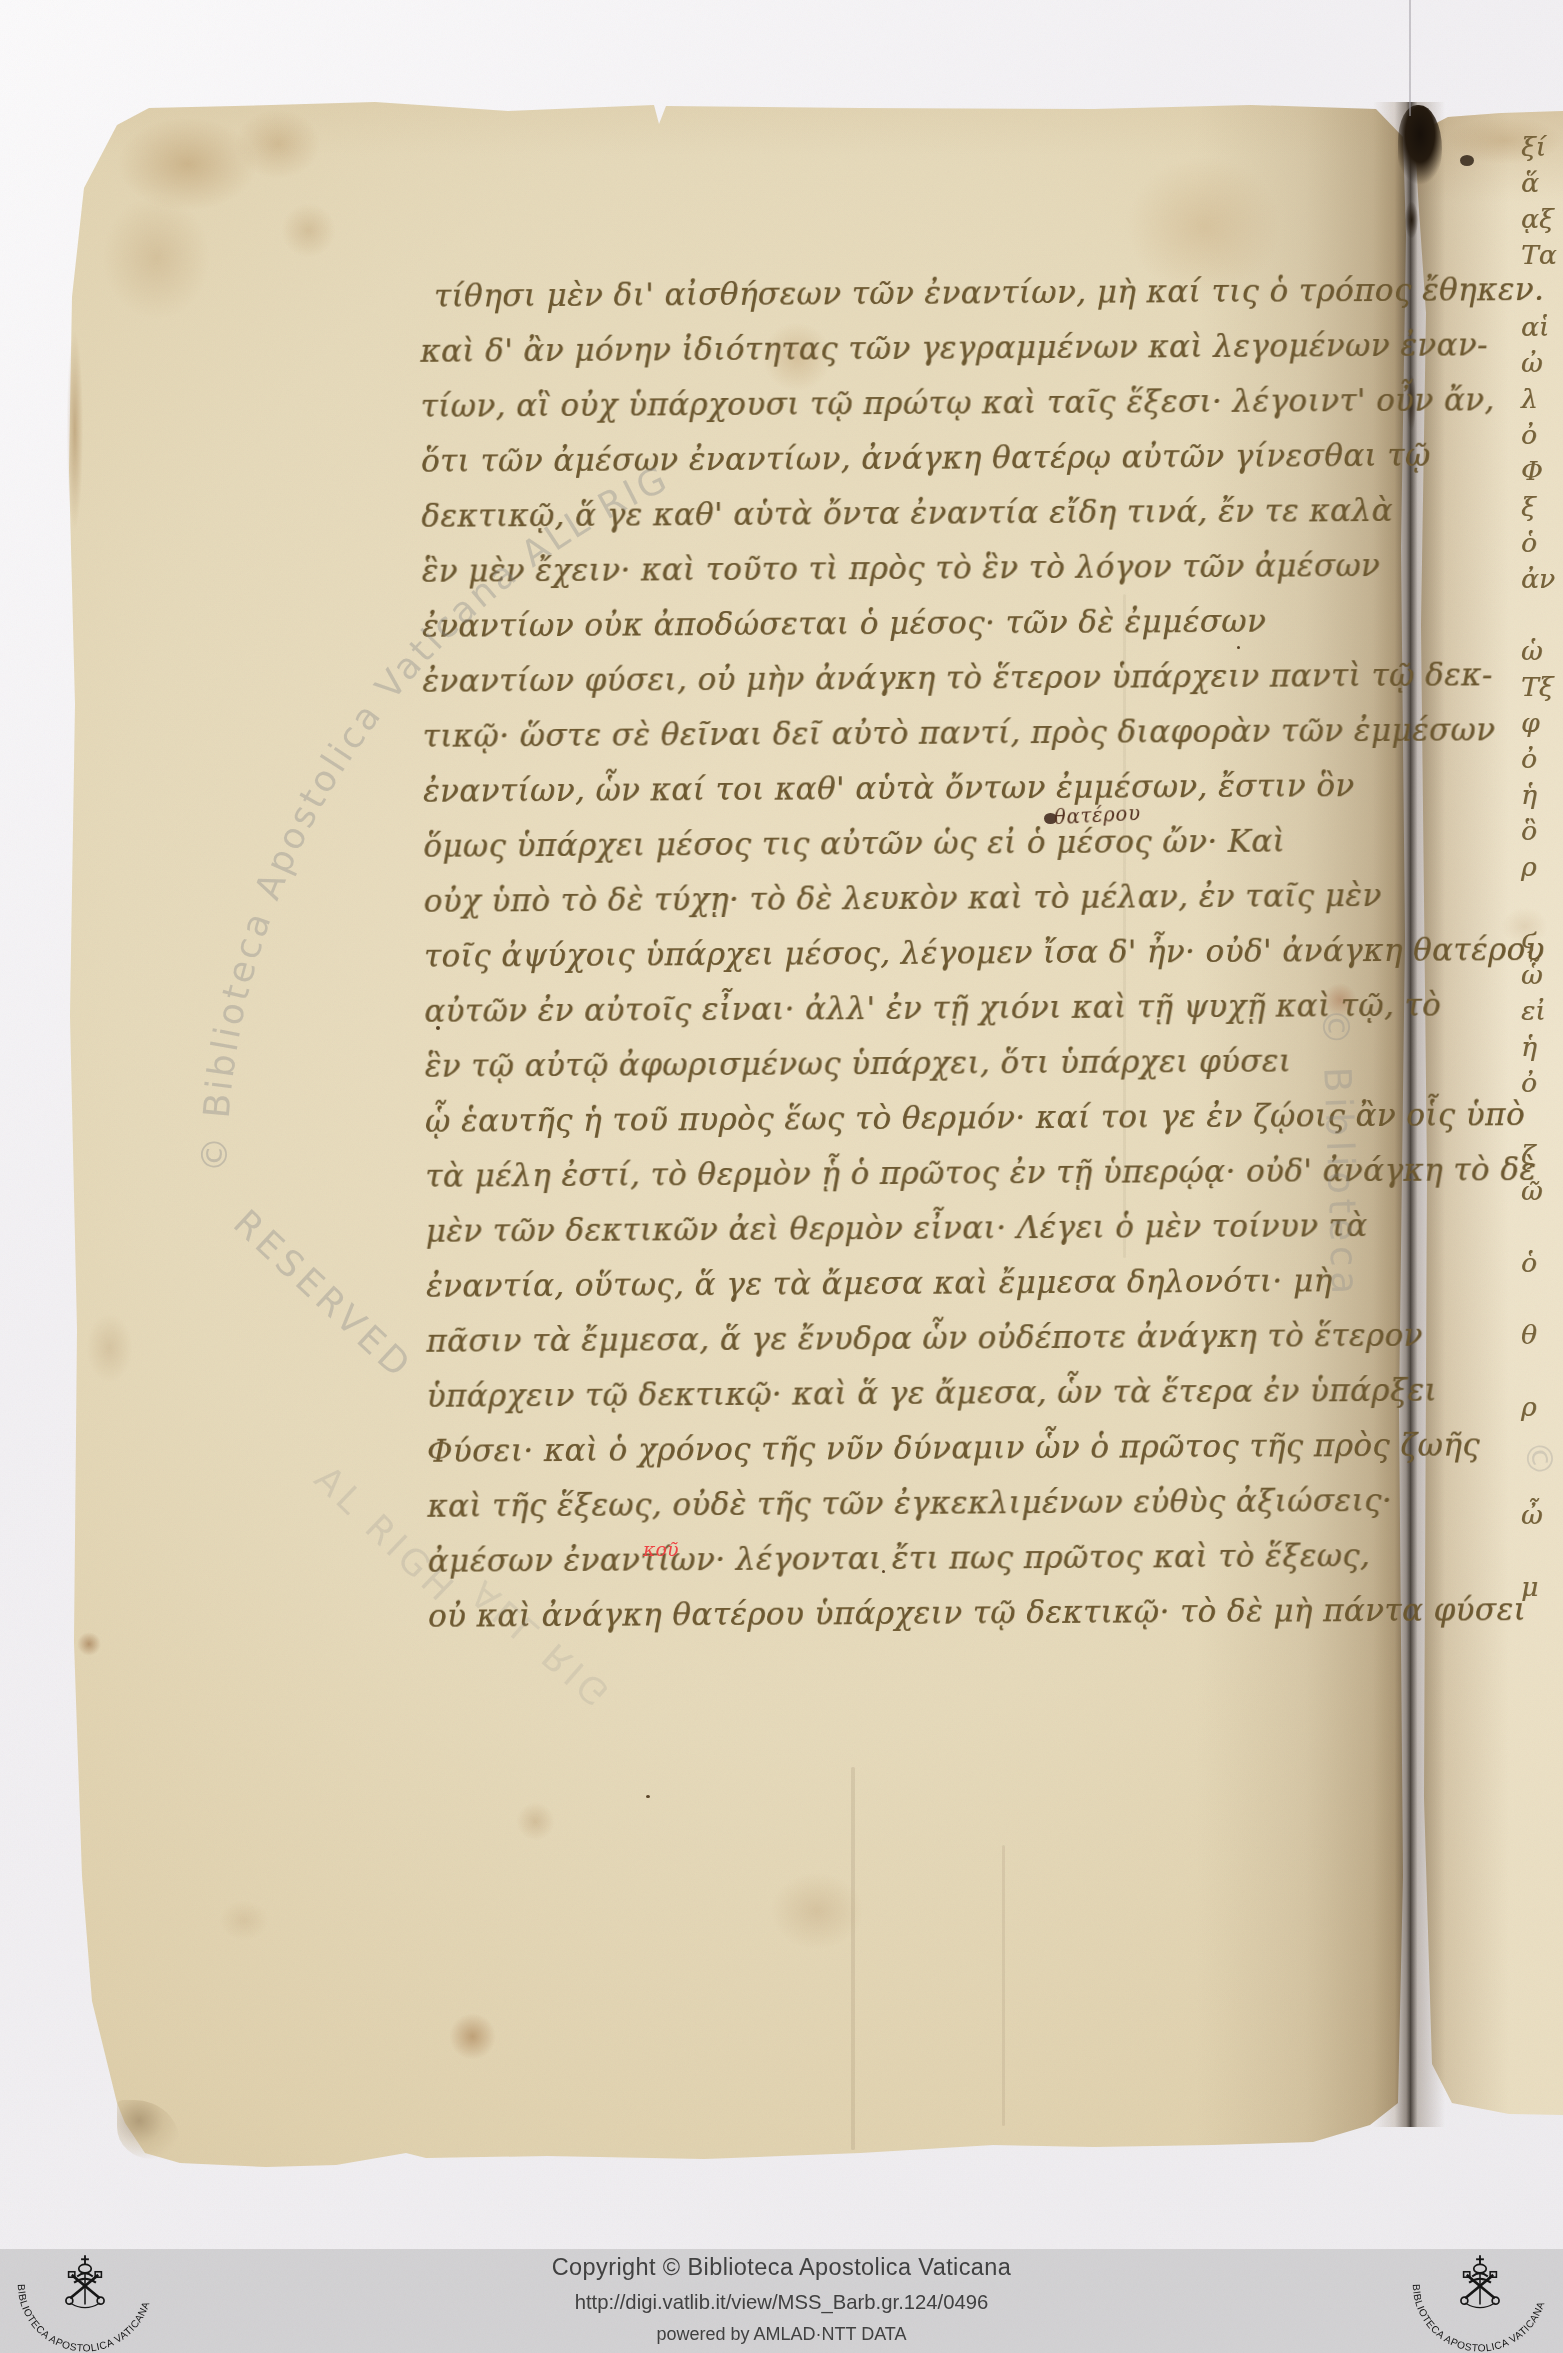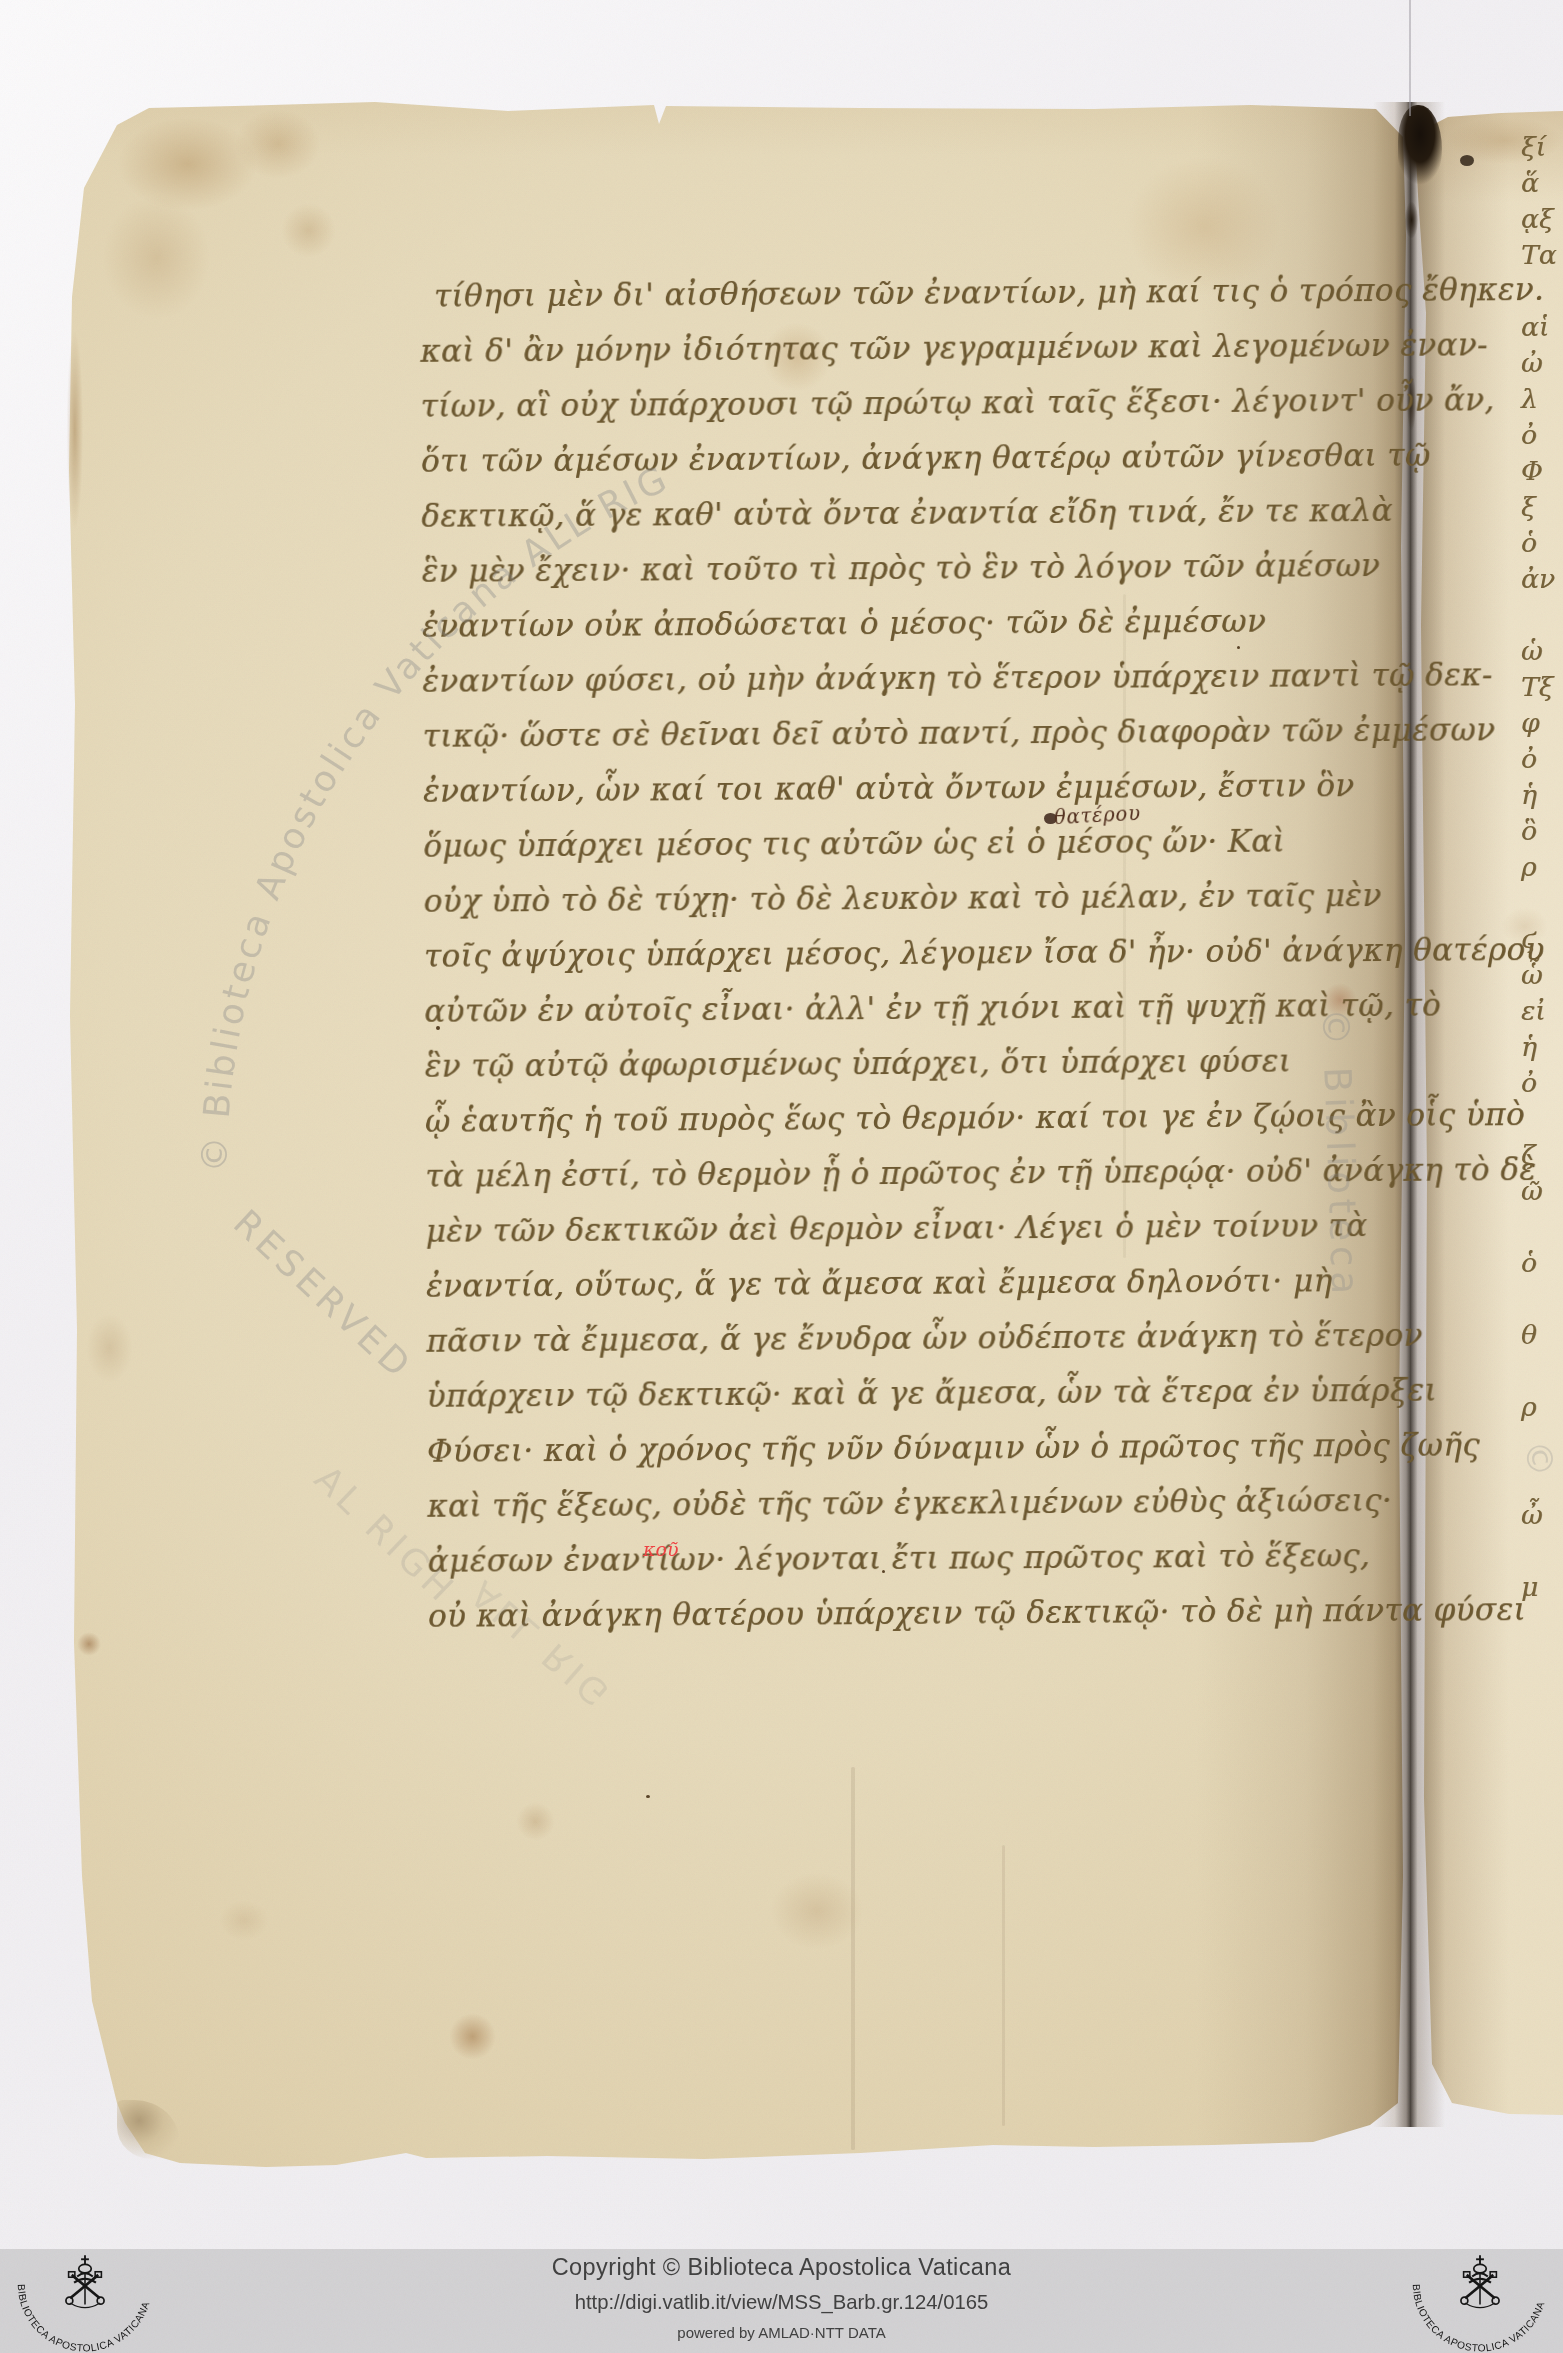--- a/index.html
+++ b/index.html
@@ -103,21 +103,21 @@
   .wm{fill:#8a8a8a;font-family:"DejaVu Sans", sans-serif;}
 
   
   .footer{
     left:0;top:2249px;width:1563px;height:105px;
     background:#d3d2d4;
   }
   .footer-text{width:1563px;text-align:center;color:#414141;}
   .f-line1{top:2254px;font-size:23.5px;letter-spacing:0.4px;}
   .f-line2{top:2291px;font-size:20.3px;}
-  .f-line3{top:2324px;font-size:15px;}
+  .f-line3{top:2324px;font-size:18px;}
   .logo-svg{top:2253px;}
   .logo-left{left:3.1px;}
   .logo-right{left:1398px;}
   .logo-arc{fill:#161616;font-family:"Liberation Sans", sans-serif;font-size:13px;letter-spacing:.6px;}
 
   
   .grain{left:0;top:0;mix-blend-mode:multiply;opacity:.05;pointer-events:none;}
 </style>
 </head>
 <body>
@@ -245,21 +245,21 @@
   </text>
   <text class="wm" font-size="46" letter-spacing="6" opacity="0.35" transform="translate(296,1568) rotate(43)">RESERVED</text>
   <text class="wm" font-size="46" letter-spacing="6" opacity="0.20" transform="translate(400,1895) rotate(44)">AL RIGH</text>
   <text class="wm" font-size="46" letter-spacing="6" opacity="0.16" transform="translate(620,2020) rotate(41) scale(1,-1)">ALL RIG</text>
   <text class="wm" font-size="48" letter-spacing="6" opacity="0.30" transform="translate(1692,1290) rotate(88)">© Biblioteca</text>
   <text class="wm" font-size="46" opacity="0.25" transform="translate(1950,1846) rotate(80)">©</text>
 </svg>
 
 <div class="abs footer"></div>
 <div class="abs footer-text f-line1">Copyright © Biblioteca Apostolica Vaticana</div>
-<div class="abs footer-text f-line2">http://digi.vatlib.it/view/MSS_Barb.gr.124/0165</div>
+<div class="abs footer-text f-line2">http://digi.vatlib.it/view/MSS_Barb.gr.124/0496</div>
 <div class="abs footer-text f-line3">powered by AMLAD·NTT DATA</div>
 
 <svg class="abs logo-svg logo-left" width="164" height="100" viewBox="0 0 210 128">
   <defs>
       <path id="arcL" d="M 19,40 A 86,86 0 0 0 191,40" fill="none"></path>
     </defs>
   <text class="logo-arc">
     <textPath href="#arcL">BIBLIOTECA APOSTOLICA VATICANA</textPath>
   </text>
   <g stroke="#161616" fill="none">

